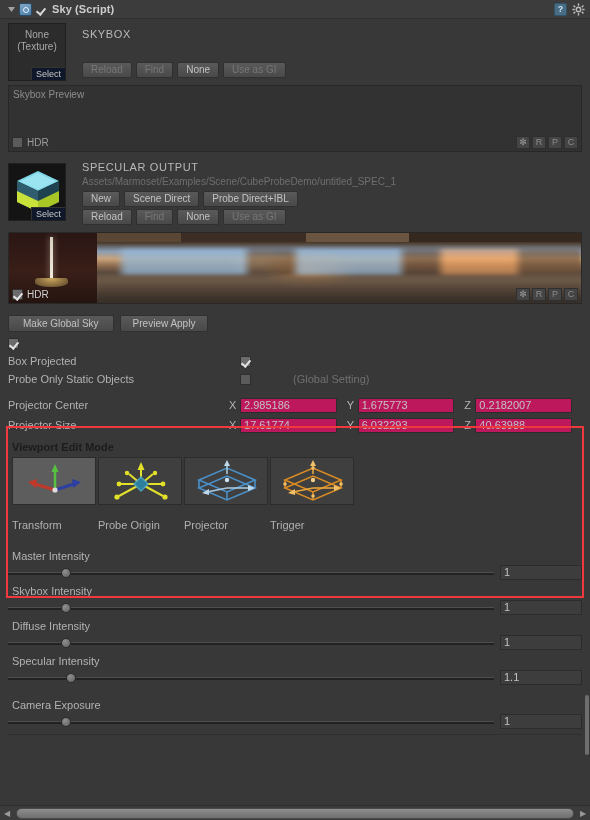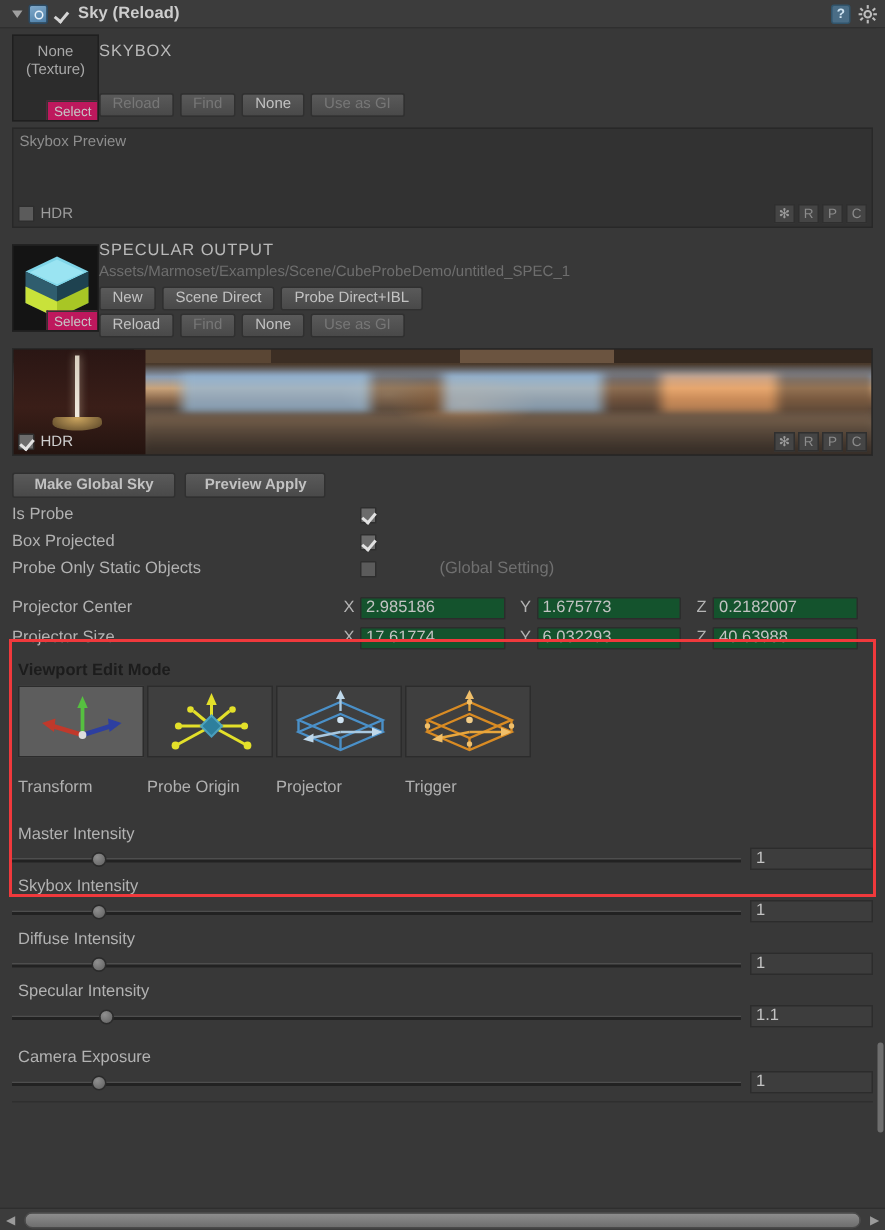--- a/index.html
+++ b/index.html
@@ -119,41 +119,41 @@
   }
   .thumb .none-label {
     position: absolute; top: 5px; left: 0; right: 0;
     text-align: center;
     color: #a8a8a8;
     font-size: 10px;
     line-height: 12px;
   }
   .thumb .select-tag {
     position: absolute; bottom: 0; right: 0;
-    background: #be185d;
+    background: #0f172a;
     border-top: 1px solid #333;
     border-left: 1px solid #333;
     color: #c6c6c6;
     font-size: 9px;
     line-height: 12px;
     padding: 0 4px;
   }
   .slot-title {
     color: #b9b9b9;
     font-size: 11px;
     letter-spacing: 0.6px;
     margin-bottom: 3px;
   }
   .slot-path {
     color: #6e6e6e;
     font-size: 10px;
     white-space: nowrap;
     overflow: hidden;
   }
-  .slot-body { margin-left: 0; flex: 1 1 auto; min-width: 0; padding-top: 2px;}
+  .slot-body { margin-left: 16px; flex: 1 1 auto; min-width: 0; padding-top: 2px;}
   .btn-row { display: flex; gap: 4px; }
 
   
   .cube-thumb { background: #141414; }
   .cube-svg { position: absolute; left: 6px; top: 5px; }
 
   
   .preview-panel {
     margin: 4px 8px 0 8px;
     height: 67px;
@@ -250,21 +250,21 @@
         rgba(110,80,55,0.6) 88% 100%);
     filter: blur(2px);
   }
   .pano-floor {
     position: absolute; left: 88px; right: 0; bottom: 0; height: 26px;
     background: linear-gradient(to bottom, rgba(120,96,74,0.65), rgba(50,42,36,0.9));
     filter: blur(2px);
   }
 
   
-  .global-row { padding: 6px 8px 2px 8px; display: flex; gap: 6px; font-weight: bold; }
+  .global-row { padding: 6px 8px 2px 8px; display: flex; gap: 6px; }
 
   
   .toggle-row {
     display: flex; align-items: center;
     height: 18px;
     padding: 0 8px;
   }
   .toggle-row .lbl { width: 232px; color: #b2b2b2; font-size: 11px;}
   .toggle-row .note { color: #707070; margin-left: 42px; font-size: 11px;}
 
@@ -286,21 +286,21 @@
   }
   .vec-row .lbl { width: 232px; color: #b2b2b2; font-size: 11px; }
   .vec-field {
     display: flex; align-items: center;
     width: 113px;
     margin-right: 10px;
   }
   .vec-field .axis { color: #b4b4b4; width: 11px; font-size: 11px; }
   .vec-field .fval {
     flex: 1 1 auto;
-    background: #14532d;
+    background: #be185d;
     border: 1px solid #2c2c2c;
     border-radius: 1px;
     height: 15px;
     line-height: 13px;
     padding: 0 3px;
     color: #c3c3c3;
     font-size: 11px;
     overflow: hidden;
     white-space: nowrap;
   }
@@ -404,21 +404,21 @@
 <body>
 
 <div class="comp-header">
   <span class="foldout">
     <svg width="9" height="9" viewBox="0 0 9 9">
         <polygon points="1,2 8,2 4.5,7" fill="#a0a0a0"></polygon>
       </svg>
   </span>
   <span class="script-icon"></span>
   <span class="enable-check"></span>
-  <span class="comp-title">Sky (Reload)</span>
+  <span class="comp-title">Sky (Script)</span>
   <span class="header-right">
     <span class="help-icon">?</span>
     <span class="gear-icon">
       <svg width="13" height="13" viewBox="0 0 13 13">
         <g fill="#bdbdbd">
           <circle cx="6.5" cy="6.5" r="2.2" fill="none" stroke="#bdbdbd" stroke-width="1.4"></circle>
           <rect x="5.8" y="0.4" width="1.4" height="2.4"></rect>
             <rect x="5.8" y="10.2" width="1.4" height="2.4"></rect>
           <rect x="0.4" y="5.8" width="2.4" height="1.4"></rect>
             <rect x="10.2" y="5.8" width="2.4" height="1.4"></rect>
@@ -518,21 +518,20 @@
   </div>
 </div>
 
 <div class="global-row" style="padding-top:11px">
   <span class="btn" style="height:17px;line-height:15px;padding:0 14px">Make Global Sky</span>
   <span class="btn" style="height:17px;line-height:15px;padding:0 12px">Preview Apply</span>
 </div>
 
 <div>
   <div class="toggle-row">
-    <span class="lbl">Is Probe</span>
     <span class="cb checked"></span>
   </div>
   <div class="toggle-row">
     <span class="lbl">Box Projected</span>
     <span class="cb checked"></span>
   </div>
   <div class="toggle-row">
     <span class="lbl">Probe Only Static Objects</span>
     <span class="cb off"></span>
     <span class="note">(Global Setting)</span>

